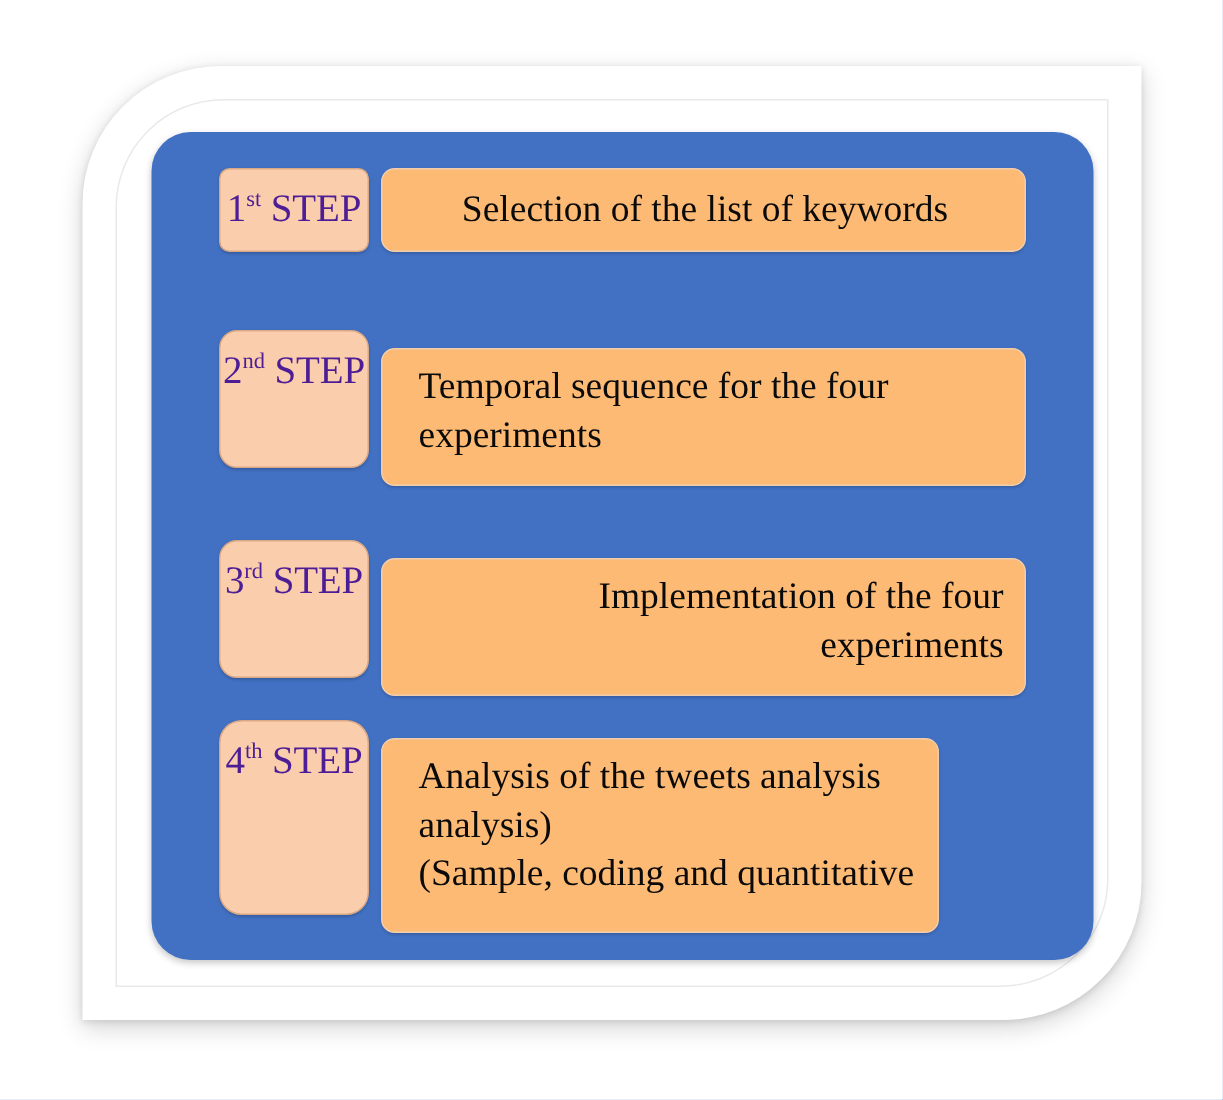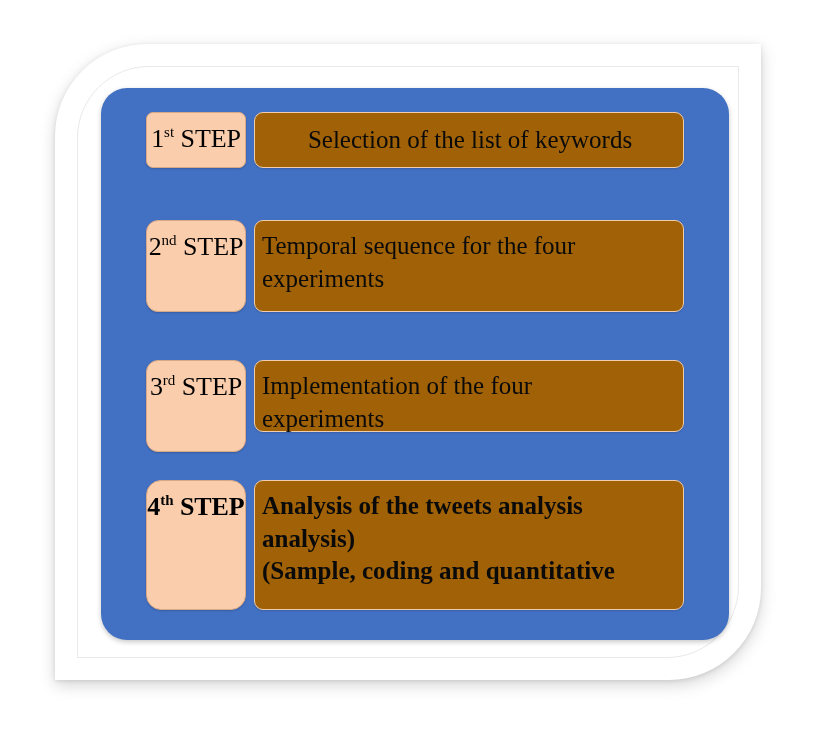--- a/index.html
+++ b/index.html
@@ -67,65 +67,65 @@
     display: flex;
     align-items: stretch;
   }
 
   .step-badge {
     flex: 0 0 auto;
     width: 100px;
     background: #facdac;
     border: 1px solid #d9a885;
     box-sizing: border-box;
-    color: #000000;
+    color: #4c1d95;
     font-size: 26px;
     line-height: 1;
     text-align: center;
     padding-top: 13px;
     letter-spacing: -0.1px;
     box-shadow: 0 1px 2px rgba(0,0,0,0.18);
   }
   .step-badge .ord {
     font-size: 15px;
     vertical-align: super;
     line-height: 0;
     letter-spacing: 0;
   }
 
   .step-text {
     flex: 1 1 auto;
     margin-left: 8px;
-    background: #a16207;
+    background: #fdba74;
     border: 1px solid #f0cdab;
     box-sizing: border-box;
     border-radius: 9px;
     color: #0a0a0a;
     font-size: 25px;
     line-height: 1.30;
     padding: 9px 14px 9px 16px;
     box-shadow: 0 1px 2px rgba(0,0,0,0.16);
   }
   .step-text.center { text-align: center; }
-  .step-text.left   { text-align: left; padding-left: 7px; }
+  .step-text.left   { text-align: left; padding-left: 24px; margin-top: 12px; }
 
   
   #row-1 { top: 24px;  width: 538px; }
   #row-1 .step-badge { height: 56px; border-radius: 7px; }
   #row-1 .step-text  { height: 56px; display:flex; align-items:center; justify-content:center; padding-top:0; padding-bottom:0; }
 
   #row-2 { top: 132px; width: 538px; }
   #row-2 .step-badge { height: 92px; border-radius: 12px; }
   #row-2 .step-text  { height: 92px; }
 
   #row-3 { top: 272px; width: 538px; }
   #row-3 .step-badge { height: 92px; border-radius: 12px; }
-  #row-3 .step-text  { height: 72px; }
+  #row-3 .step-text  { height: 92px; text-align: right; }
 
-  #row-4 { top: 392px; width: 538px; font-weight: bold; }
+  #row-4 { top: 392px; width: 480px; }
   #row-4 .step-badge { height: 130px; border-radius: 15px; }
   #row-4 .step-text  { height: 130px; }
 
   .txt-line { display: block; }
 </style>
 </head>
 <body>
 
 <div id="stage">
 

